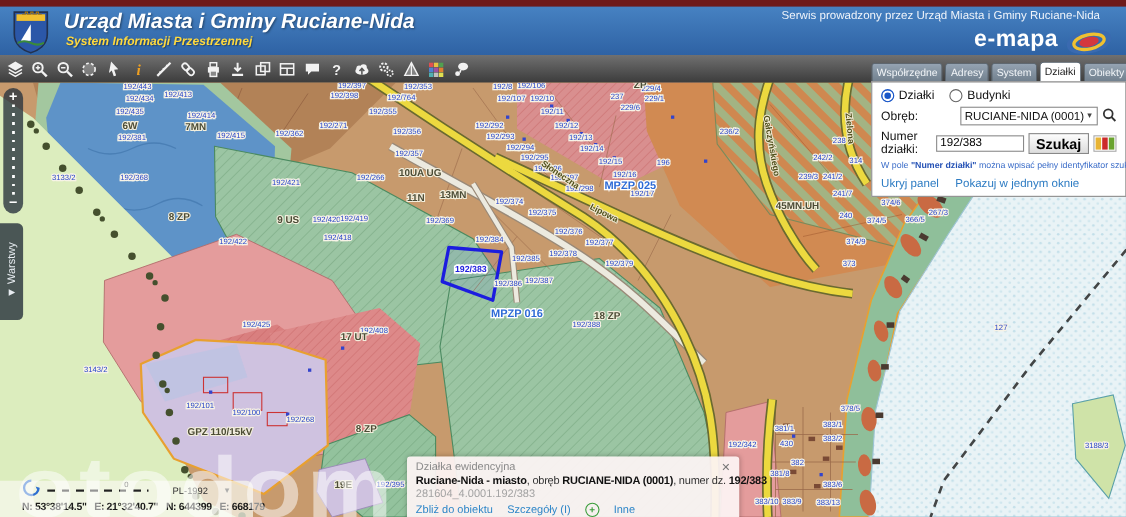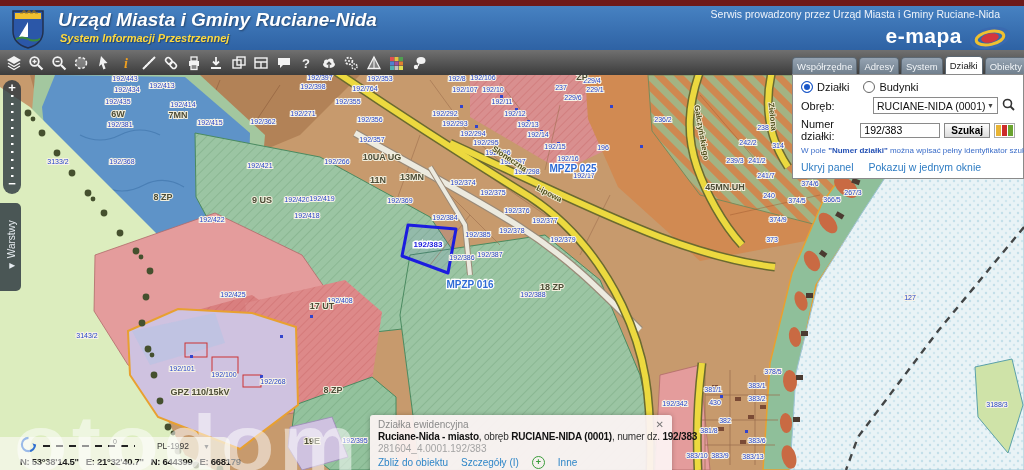--- a/index.html
+++ b/index.html
@@ -55,21 +55,21 @@
   #panel{position:absolute;left:792px;top:74px;width:214px;z-index:4;background:#fff;
          border:1px solid #8a8a8a;padding:6px 8px 5px 8px;font-size:11px;color:#111;}
   .prow{display:flex;align-items:center;margin-bottom:4px;}
   .radio{width:10px;height:10px;border:1px solid #666;border-radius:50%;margin-right:4px;background:#fff;}
   .radio.sel{border-color:#1a57c8;box-shadow:inset 0 0 0 2px #fff;background:#1a57c8;}
   .plabel{width:72px;}
   #obreb-select{flex:1;border:1px solid #8a8a8a;height:15px;display:flex;align-items:center;
                 padding:0 3px;font-size:10.5px;cursor:pointer;background:#fff;justify-content:space-between;}
   #numer-input{width:72px;height:13px;border:1px solid #8a8a8a;font-size:10.5px;padding:0 3px;
                font-family:"Liberation Sans",sans-serif;}
-  #szukaj-btn{margin-left:4px;font-size:10px;font-weight:bold;padding:1px 6px;border:1px solid #888;
+  #szukaj-btn{margin-left:4px;font-size:13px;font-weight:bold;padding:1px 6px;border:1px solid #888;
               background:linear-gradient(#fdfdfd,#dcdcdc);cursor:pointer;font-family:"Liberation Sans",sans-serif;}
   #color-legend{display:inline-flex;margin-left:4px;border:1px solid #aaa;background:#fff;padding:1px;gap:1px;cursor:pointer;}
   #color-legend i{width:5px;height:11px;display:block;}
   #help-line{font-size:8px;color:#3a6cc8;margin:1px 0 4px 0;white-space:nowrap;}
   #help-line b{color:#2451b5;}
   #adv-btn{font-size:11px;padding:2px 7px;border:1px solid #888;background:linear-gradient(#fdfdfd,#dcdcdc);
            cursor:pointer;font-family:"Liberation Sans",sans-serif;}
   #panel-links{margin-top:6px;font-size:10.5px;color:#2e7cc3;}
   #panel-links span{cursor:pointer;margin-right:12px;}
 

